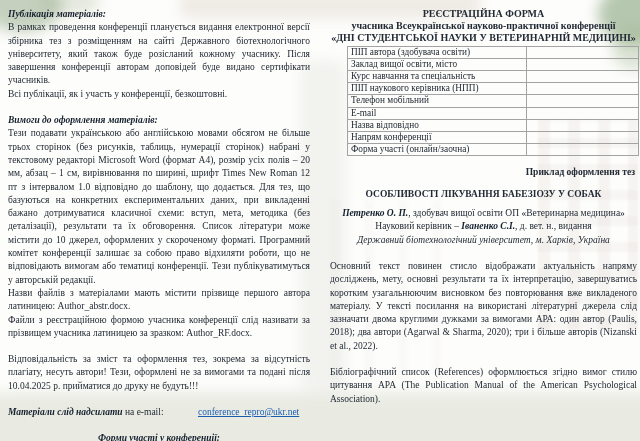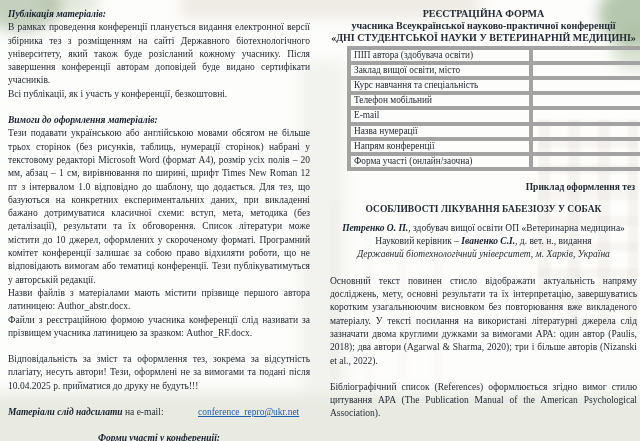--- a/index.html
+++ b/index.html
@@ -39,21 +39,21 @@
   .gap{height:13px;}
   .gap-s{height:6px;}
   a.lnk{color:#1a5cb0;text-decoration:underline;cursor:pointer;padding-left:32px;}
 
   
   .hdr{font-weight:bold;text-align:center;line-height:12.2px;font-size:10px;margin:0;}
   .hdr-u{text-decoration:underline;}
 
   
   table.reg{border-collapse:collapse;margin:1px 0 0 17px;width:289px;table-layout:fixed;}
-  table.reg td{border:4px solid #a3a3a3;padding:0 3px;vertical-align:top;
+  table.reg td{border:1px solid #a3a3a3;padding:0 3px;vertical-align:top;
     font-size:9.3px;line-height:11.2px;height:11px;}
   td.lbl{width:172px;}
   td.val{width:105px;}
 
   .caption{font-weight:bold;text-align:right;margin:10px 2px 0 0;}
   .thesis-title{font-weight:bold;text-align:center;margin-top:8px;}
   .cline{text-align:center;margin:0;}
   .aff{font-style:italic;text-align:center;margin:0;}
 </style>
 </head>
@@ -110,29 +110,33 @@
         </tr>
       <tr>
           <td class="lbl">Заклад вищої освіти, місто</td>
           <td class="val"></td>
         </tr>
       <tr>
           <td class="lbl">Курс навчання та спеціальність</td>
           <td class="val"></td>
         </tr>
       <tr>
+          <td class="lbl">ПІП наукового керівника (НПП)</td>
+          <td class="val"></td>
+        </tr>
+      <tr>
           <td class="lbl">Телефон мобільний</td>
           <td class="val"></td>
         </tr>
       <tr>
           <td class="lbl">E-mail</td>
           <td class="val"></td>
         </tr>
       <tr>
-          <td class="lbl">Назва нумерації</td>
+          <td class="lbl">Назва відповідно</td>
           <td class="val"></td>
         </tr>
       <tr>
           <td class="lbl">Напрям конференції</td>
           <td class="val"></td>
         </tr>
       <tr>
           <td class="lbl">Форма участі (онлайн/заочна)</td>
           <td class="val"></td>
         </tr>

